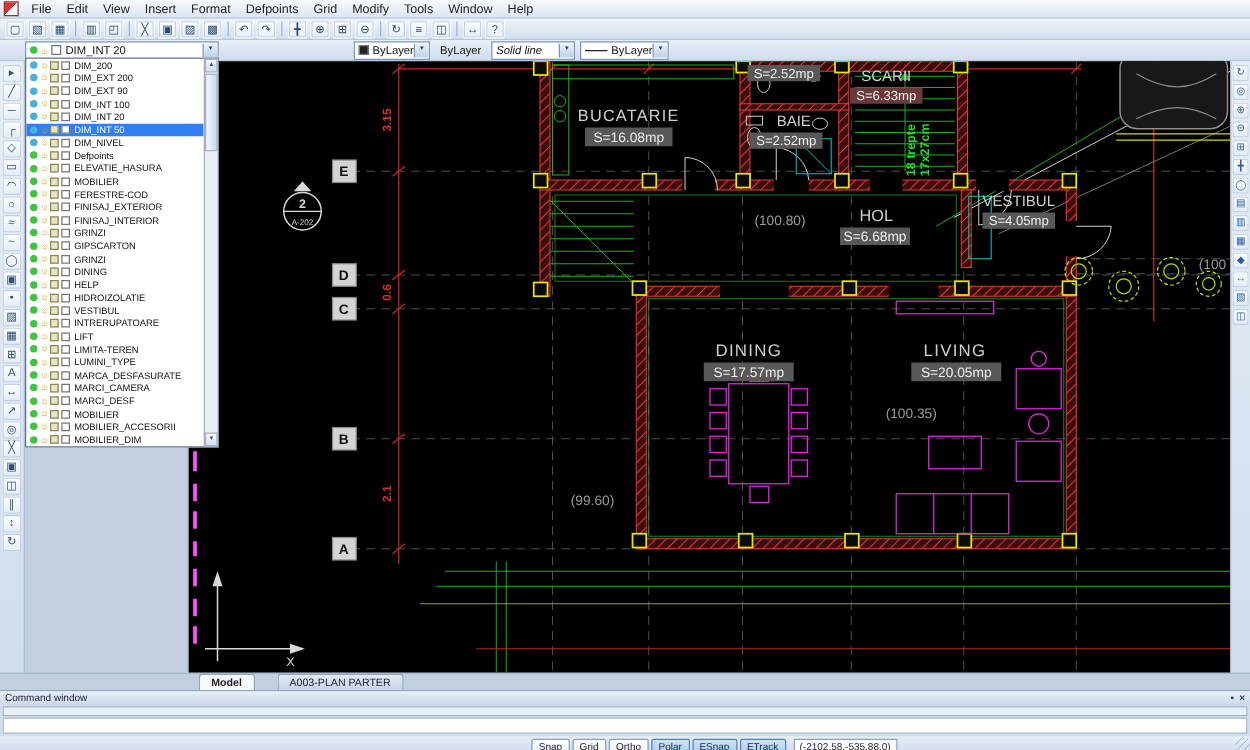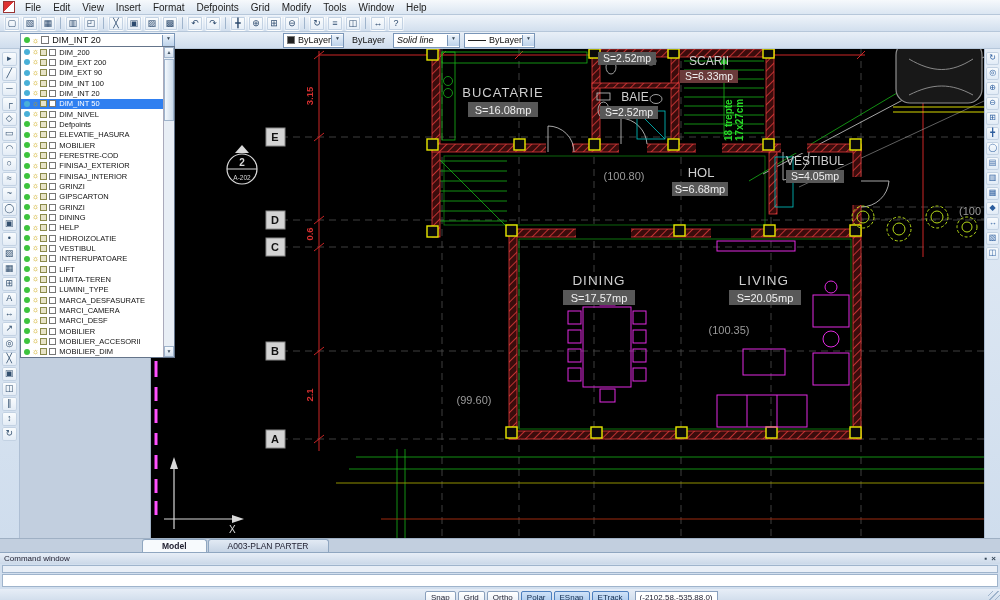--- a/index.html
+++ b/index.html
@@ -40,21 +40,21 @@
   .lsun{color:#caa50a;font-size:8px;line-height:8px;margin-right:1px;}.lsun::before{content:"☼";}
   .llock{width:5px;height:5px;border:1px solid #8a8a4a;background:#e8e4c8;margin-right:2px;flex:none;}
   .lswatch{width:5px;height:5px;border:1px solid #777;background:#fff;margin-right:3px;flex:none;}
   .lscroll{width:10px;background:#e8eef5;border-left:1px solid #aab;display:flex;flex-direction:column;font-size:5px;text-align:center;color:#456;}
   .lscroll .up::before{content:"▲";}.lscroll .dn::before{content:"▼";}
   .lscroll .up,.lscroll .dn{height:9px;line-height:9px;background:linear-gradient(#f8fbfe,#d4e0ee);border:1px solid #9fb4cc;}
   .lscroll .thumb{height:60px;background:linear-gradient(90deg,#f3f8fd,#cbdaeb);border:1px solid #9fb4cc;margin:1px 0;}
   .lscroll .track{flex:1;}
   
   .tabsrow{height:13px;background:#c2cfdf;display:flex;align-items:flex-end;padding-left:142px;border-top:1px solid #9fb0c4;}
-  .tab{font-size:8.5px;padding:0 19px;height:12px;line-height:12px;border:1px solid #8fa6c0;border-bottom:none;border-radius:3px 3px 0 0;background:linear-gradient(#e2eaf4,#c6d4e5);color:#223;margin-right:1px;}
+  .tab{font-size:8.5px;padding:0 9px;height:12px;line-height:12px;border:1px solid #8fa6c0;border-bottom:none;border-radius:3px 3px 0 0;background:linear-gradient(#e2eaf4,#c6d4e5);color:#223;margin-right:1px;margin-left:17px;}
   .tab.active{background:#f7fafd;font-weight:bold;}
   
   .cmd{height:36px;background:#d2dfee;border-top:1px solid #8fa6c0;display:flex;flex-direction:column;justify-content:flex-end;}
   .cmdtitle{height:11px;display:flex;align-items:center;font-size:8px;color:#223;background:linear-gradient(#e7eef7,#ccd9e9);padding:0 4px;}
   .cmdicons{margin-left:auto;display:flex;gap:4px;font-size:8px;color:#345;}
   .cmdpin::before{content:"▪";}
   .cmdclose::before{content:"×";font-weight:bold;}
   .cmdhist{flex:1;background:#e9eff7;border:1px solid #9fb4cc;margin:1px 2px 0 2px;}
   .cmdinput{height:11px;background:#fff;border:1px solid #9fb4cc;margin:1px 2px 2px 2px;font-size:8px;padding-left:3px;}
   

